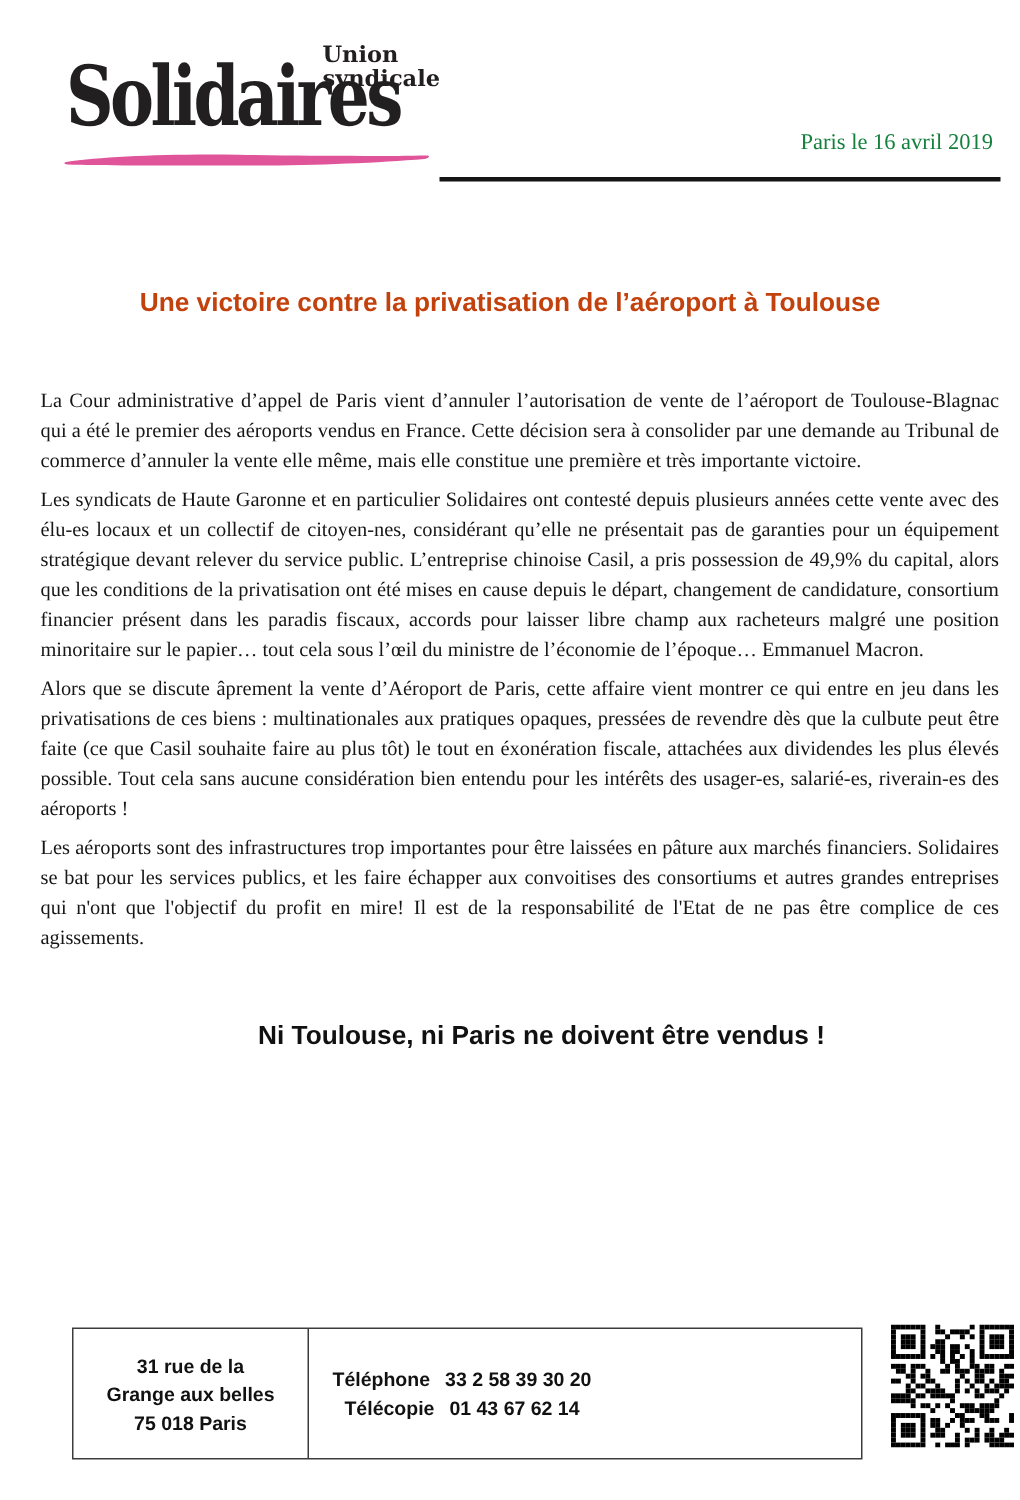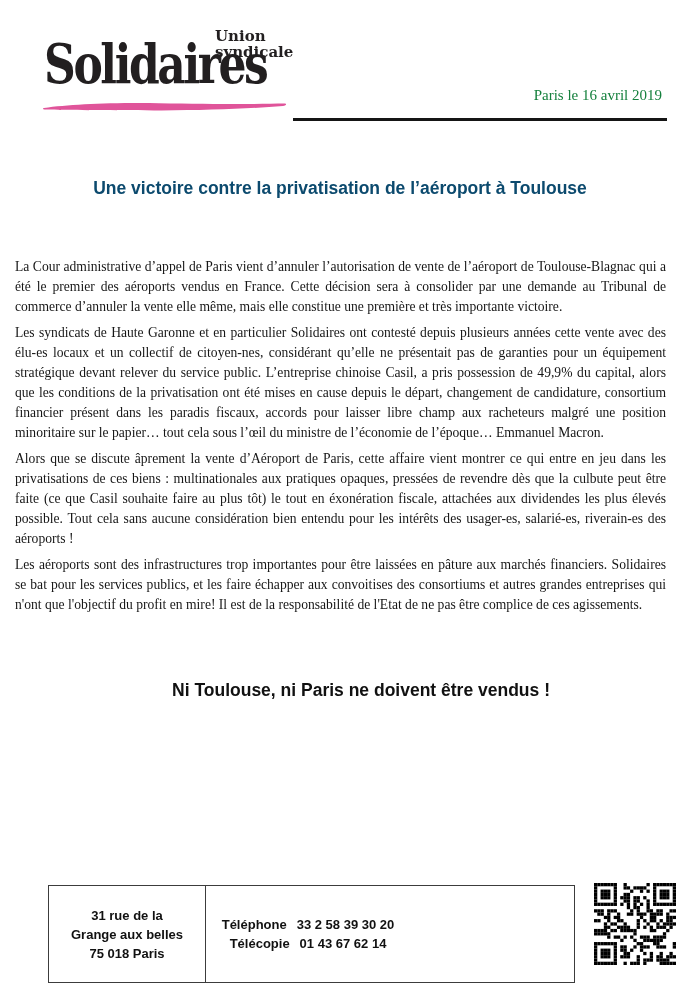--- a/index.html
+++ b/index.html
@@ -43,47 +43,47 @@
     color:#15803d;
   }
   .header-rule {
     position:absolute; left:293px; top:118px;
     width:374px; height:3px;
     background:#151515;
   }
 
   
   .doc-title {
-    position:absolute; top:178px; left:0; right:0;
+    position:absolute; top:191px; left:0; right:0;
     text-align:center;
     font-family:"Liberation Sans", sans-serif;
     font-weight:bold; font-size:17.5px;
-    color:#0c4a6e;
+    color:#c2410c;
   }
   .closing-line {
     position:absolute; top:680px; left:0; right:0;
     text-align:center;
     font-family:"Liberation Sans", sans-serif;
     font-weight:bold; font-size:17.5px;
     color:#111;
     padding-left:42px;
   }
 
   
   .body-text {
     position:absolute; top:257px; left:15px; right:14px;
     font-size:13.6px; line-height:20px;
     text-align:justify;
   }
-  .body-text p { margin:0 0 6px 0; }
+  .body-text p { margin:0 0 6px 12px; }
 
   
   .footer-table {
     position:absolute; left:48px; top:885px;
-    width:527px; height:98px;
+    width:527px; height:88px;
     display:grid;
     grid-template-columns:156px 197px 174px;
     border:1.5px solid #3c3c3c;
     font-family:"Liberation Sans", sans-serif;
     font-weight:bold; font-size:13px; line-height:19px;
     color:#111;
   }
   .footer-cell {
     display:flex; flex-direction:column;
     justify-content:center; align-items:center;

